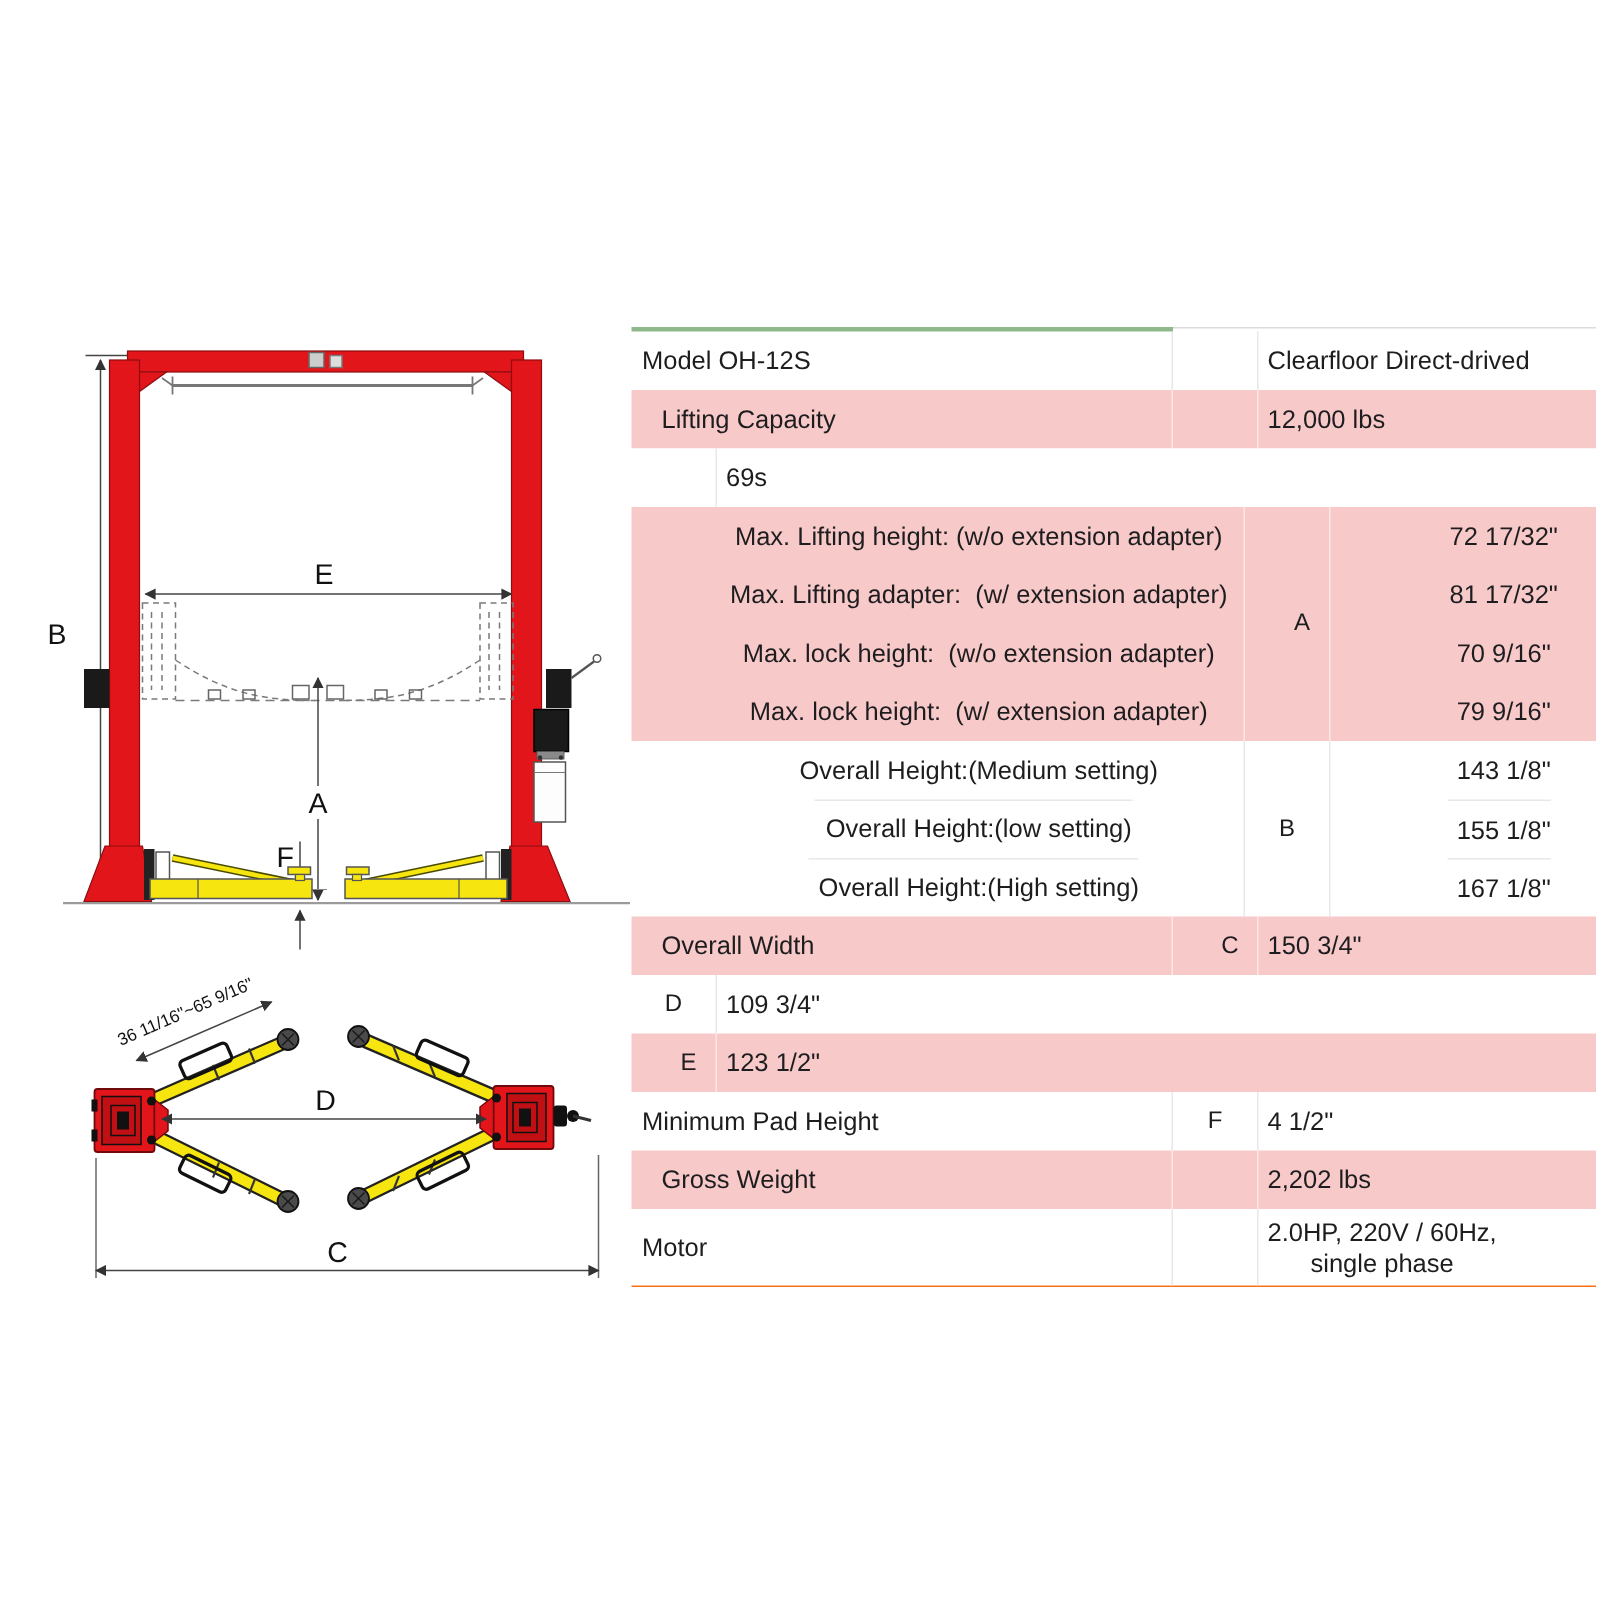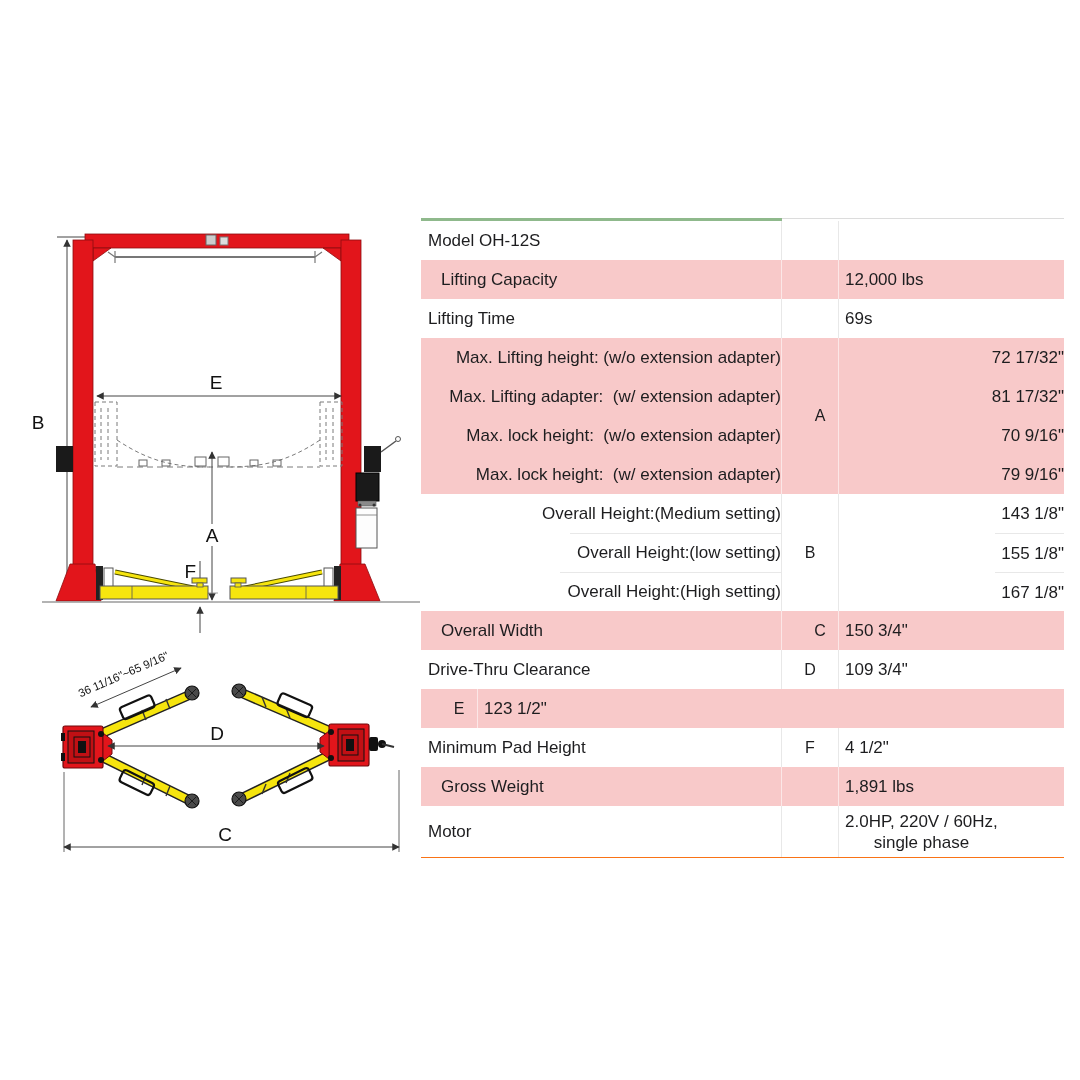--- a/index.html
+++ b/index.html
@@ -17,21 +17,21 @@
   .c1{width:361px;box-sizing:border-box;padding-left:7px;display:flex;align-items:center;
       font-size:17px;white-space:pre-wrap;}
   .c2{width:57px;box-sizing:border-box;display:flex;align-items:center;justify-content:center;
       font-size:16px;}
   .c3{flex:1;box-sizing:border-box;padding-left:6px;display:flex;align-items:center;
       font-size:17px;white-space:pre-line;line-height:21px;}
   .w{background:#ffffff;}
   .p{background:#f8c9c9;}
   .w > .c1,.w > .c2{border-right:1px solid #e8e8e8;}
   .p > .c1,.p > .c2{border-right:1px solid rgba(255,255,255,.55);padding-left:20px;}
-  .grp .c1,.grp .c3{flex-direction:column;align-items:flex-end;padding:0;}
+  .grp .c1,.grp .c3{flex-direction:column;align-items:center;padding:0;margin-left:48px;}
   .cell{height:39px;display:flex;align-items:center;padding-left:7px;box-sizing:border-box;
         white-space:pre-wrap;}
   .c3 .cell{padding-left:6px;}
   .grp.w .cell + .cell{border-top:1px solid #e8e8e8;}
   .spec-table .row:last-child{border-bottom:1px solid #f97316;text-align:center;}
   
   .diagram-wrap{position:absolute;left:0;top:0;width:437px;height:1080px;}
   svg text{fill:#111;}
 </style>
 </head>
@@ -230,64 +230,63 @@
 
 <div class="spec-table">
   <div class="topline">
     <div class="g"></div>
     <div class="r"></div>
   </div>
   <div>
       <div class="row w">
         <div class="c1">Model OH-12S</div>
         <div class="c2"></div>
+        <div class="c3">Clearfloor Direct-drived</div>
       </div>
       <div class="row p">
         <div class="c1">Lifting Capacity</div>
         <div class="c2"></div>
         <div class="c3">12,000 lbs</div>
       </div>
       <div class="row w">
-        <div class="c1">Lifting Time</div>
         <div class="c2"></div>
         <div class="c3">69s</div>
       </div>
       <div class="row p grp">
         <div class="c1"><div class="cell">Max. Lifting height: (w/o extension adapter)</div><div class="cell">Max. Lifting adapter:  (w/ extension adapter)</div><div class="cell">Max. lock height:  (w/o extension adapter)</div><div class="cell">Max. lock height:  (w/ extension adapter)</div></div>
         <div class="c2">A</div>
         <div class="c3"><div class="cell">72 17/32"</div><div class="cell">81 17/32"</div><div class="cell">70 9/16"</div><div class="cell">79 9/16"</div></div>
       </div>
       <div class="row w grp">
         <div class="c1"><div class="cell">Overall Height:(Medium setting)</div><div class="cell">Overall Height:(low setting)</div><div class="cell">Overall Height:(High setting)</div></div>
         <div class="c2">B</div>
         <div class="c3"><div class="cell">143 1/8"</div><div class="cell">155 1/8"</div><div class="cell">167 1/8"</div></div>
       </div>
       <div class="row p">
         <div class="c1">Overall Width</div>
         <div class="c2">C</div>
         <div class="c3">150 3/4"</div>
       </div>
       <div class="row w">
-        <div class="c1">Drive-Thru Clearance</div>
         <div class="c2">D</div>
         <div class="c3">109 3/4"</div>
       </div>
       <div class="row p">
         <div class="c2">E</div>
         <div class="c3">123 1/2"</div>
       </div>
       <div class="row w">
         <div class="c1">Minimum Pad Height</div>
         <div class="c2">F</div>
         <div class="c3">4 1/2"</div>
       </div>
       <div class="row p">
         <div class="c1">Gross Weight</div>
         <div class="c2"></div>
-        <div class="c3">1,891 lbs</div>
+        <div class="c3">2,202 lbs</div>
       </div>
       <div class="row w" style="min-height: 51px;">
         <div class="c1">Motor</div>
         <div class="c2"></div>
         <div class="c3">2.0HP, 220V / 60Hz,
 single phase</div>
       </div>
     </div>
 </div>
 

